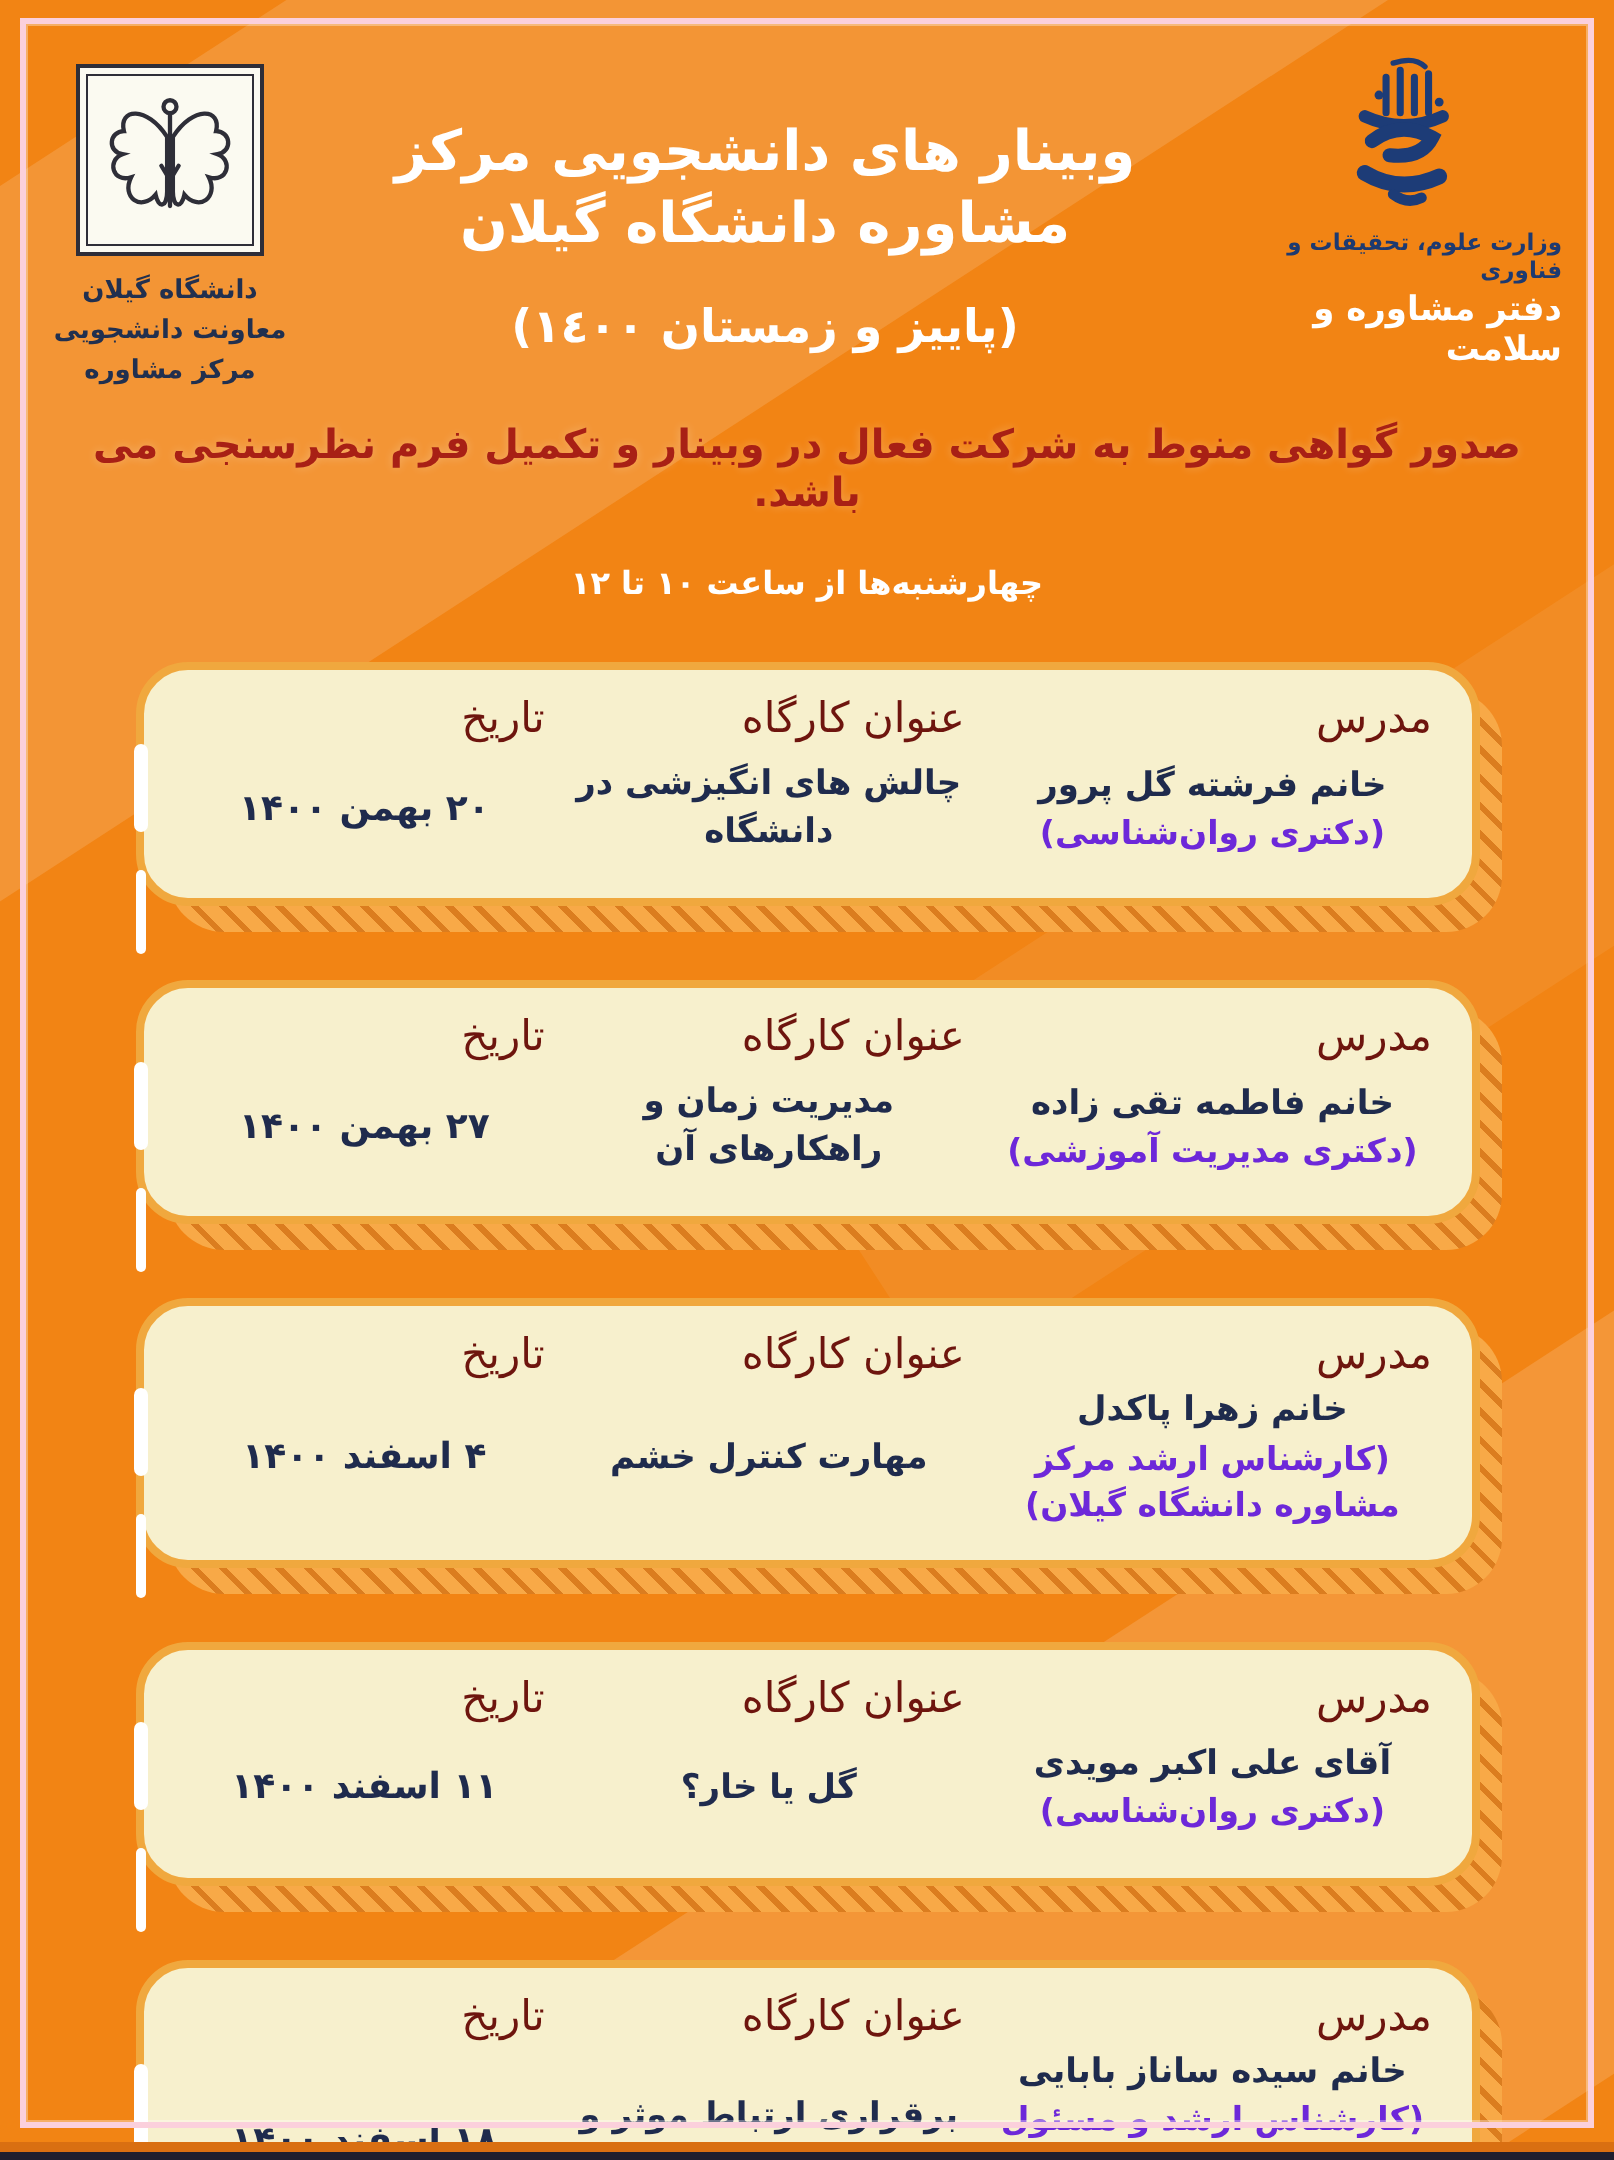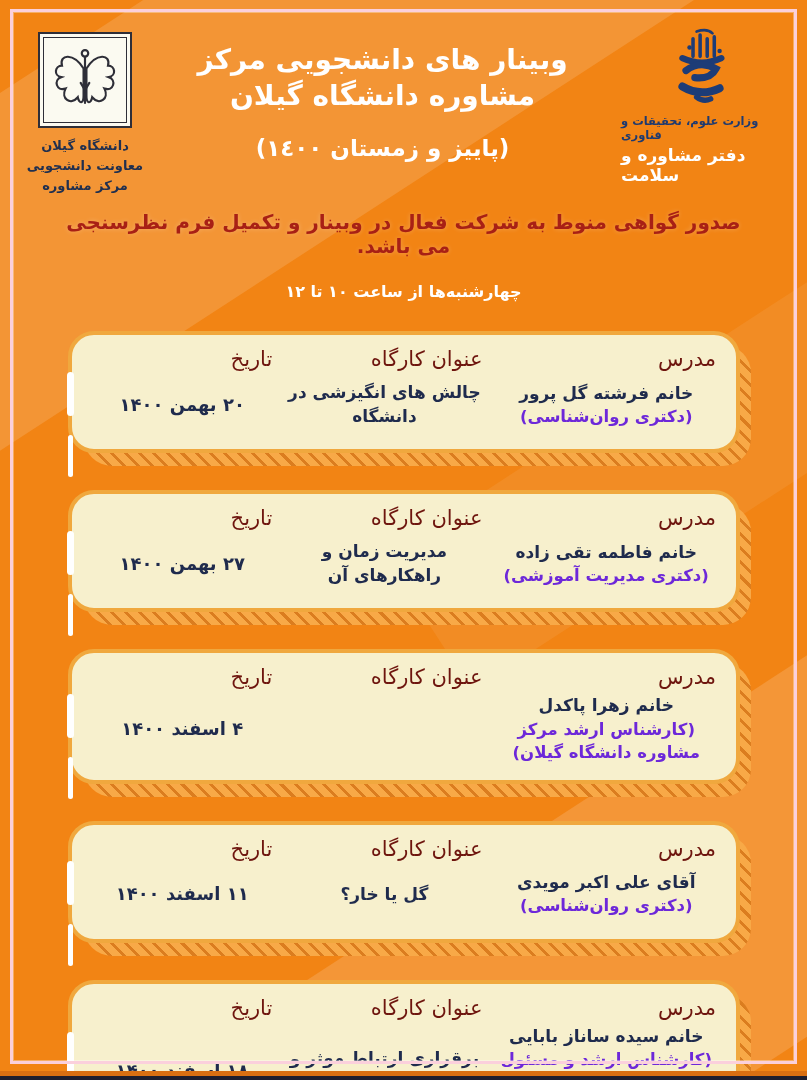--- a/index.html
+++ b/index.html
@@ -16,27 +16,27 @@
   .frame{position:absolute;inset:9px 10px 16px 10px;border:3px solid #FBD0DC;box-shadow:inset 0 0 0 1px rgba(255,255,255,.35);z-index:9;pointer-events:none;}
   .bottom-dark{position:absolute;left:0;right:0;bottom:0;height:4px;background:#1E1E2E;z-index:10;}
   .bottom-deep{position:absolute;left:0;right:0;bottom:4px;height:5px;background:#D96F12;z-index:10;}
 
   
   .header{position:relative;display:flex;direction:ltr;align-items:flex-start;padding:26px 26px 0 26px;z-index:2;}
   .left-logo{width:118px;text-align:center;direction:rtl;}
   .logo-box{width:90px;height:92px;margin:6px auto 8px;background:#FBFAF1;border:2px solid #2E2E38;box-shadow:inset 0 0 0 3px #FBFAF1, inset 0 0 0 4px #2E2E38;display:flex;align-items:center;justify-content:center;}
   .left-logo-line{color:#21304F;font-weight:bold;font-size:13px;line-height:1.55;}
   .titles{flex:1;text-align:center;padding-top:16px;}
-  .title{color:#FFFFFF;font-weight:bold;font-size:28px;margin:0;line-height:1.3;}
+  .title{color:#FFFFFF;font-weight:bold;font-size:28px;margin:16px;line-height:1.3;}
   .subtitle{color:#FFFFFF;font-weight:bold;font-size:23px;margin:20px 0 16px;}
-  .right-logo{width:160px;text-align:left;direction:rtl;}
+  .right-logo{width:160px;text-align:right;direction:rtl;}
   .ministry-line{color:#1E3A70;font-weight:bold;font-size:11.5px;margin-top:6px;}
   .office-line{color:#FFFFFF;font-weight:bold;font-size:17px;margin-top:3px;}
 
-  .notice{position:relative;z-index:2;text-align:center;color:#A82015;font-weight:bold;font-size:20px;margin:14px 60px 0;text-shadow:0 0 5px rgba(255,255,255,.25);}
+  .notice{position:relative;z-index:2;text-align:center;color:#A82015;font-weight:bold;font-size:20px;margin:14px 40px 0;text-shadow:0 0 5px rgba(255,255,255,.25);}
   .schedule-note{position:relative;z-index:2;text-align:center;color:#FFFFFF;font-weight:bold;font-size:16px;margin-top:24px;}
 
   
   .cards{position:relative;z-index:2;margin:30px 67px 0 68px;display:flex;flex-direction:column;gap:37px;}
   .card{position:relative;background:#F7F0CD;border:4px solid #F0A83E;border-radius:26px;padding:12px 20px 16px;display:grid;grid-template-columns:1.12fr 1fr .92fr;column-gap:14px;}
   .card::before{content:"";position:absolute;z-index:-1;top:10px;left:12px;right:-15px;bottom:-17px;border-radius:28px;
     background:repeating-linear-gradient(45deg,#F8A947 0 7px,#DB7D1F 7px 10px);}
   .gloss{position:absolute;right:-5px;top:32%;width:7px;height:44px;background:#FFFFFF;border-radius:4px;box-shadow:0 62px 0 -1px #FFFFFF;}
   
   .gloss{right:auto;left:-5px;}
@@ -156,20 +156,23 @@
     <span class="gloss"></span>
     <div class="cell">
       <div class="cell-header">مدرس</div>
       <div class="cell-center">
         <div class="cell-body">خانم زهرا پاکدل</div>
         <div class="cell-sub">(کارشناس ارشد مرکز مشاوره دانشگاه گیلان)</div>
       </div>
     </div>
     <div class="cell">
       <div class="cell-header">عنوان کارگاه</div>
+      <div class="cell-center">
+        <div class="cell-body">مهارت کنترل خشم</div>
+      </div>
     </div>
     <div class="cell">
       <div class="cell-header">تاریخ</div>
       <div class="cell-center">
         <div class="cell-body date-body">۴ اسفند ۱۴۰۰</div>
       </div>
     </div>
   </section>
 
   <section class="card">

